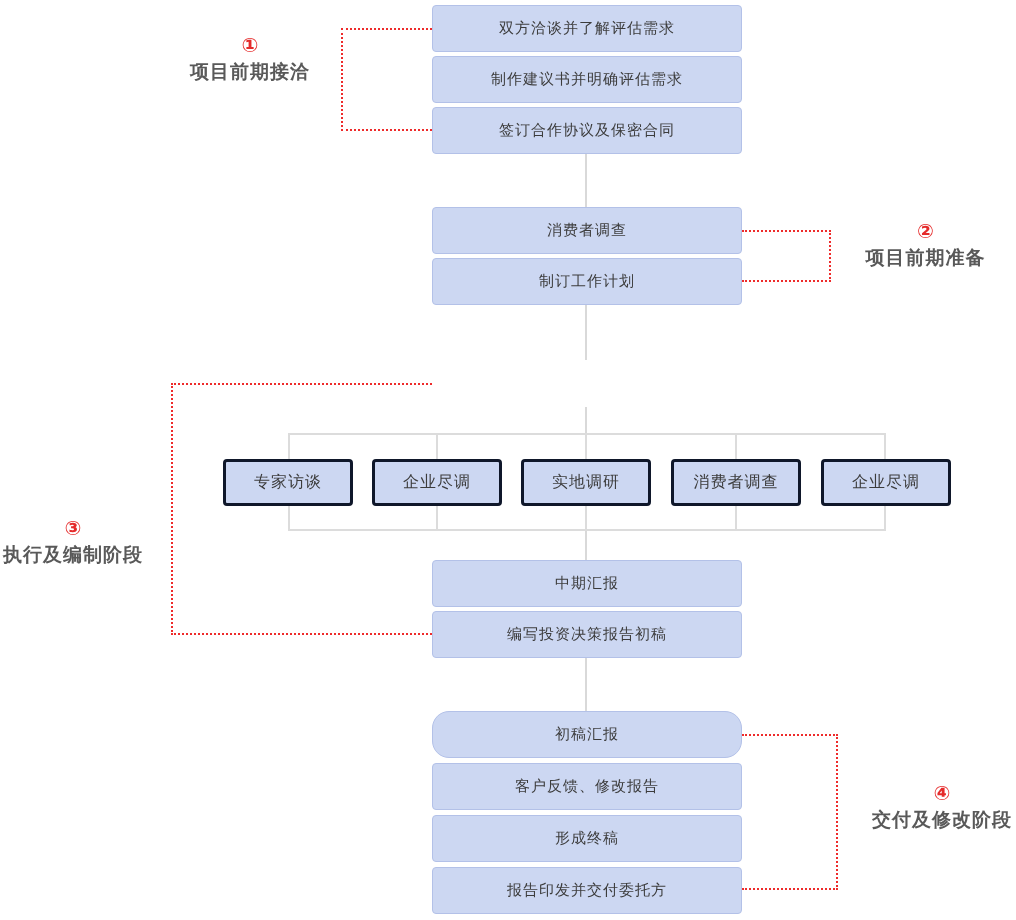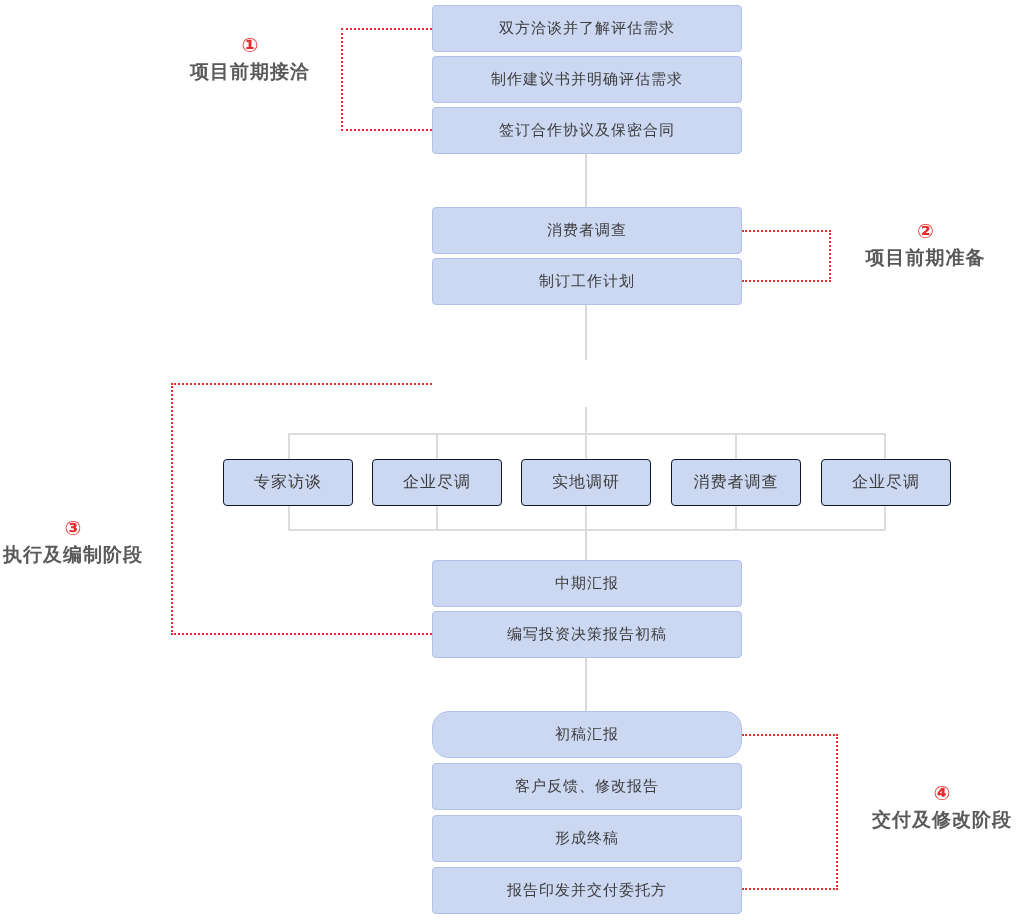--- a/index.html
+++ b/index.html
@@ -31,21 +31,21 @@
     color: #3c3c3c;
     letter-spacing: 1px;
     z-index: 3;
   }
   .pbox {
     position: absolute;
     top: 459px;
     width: 130px;
     height: 47px;
     background: #ccd7f2;
-    border: 1px solid #0f172a;
+    border: 3px solid #0f172a;
     border-radius: 4px;
     box-sizing: border-box;
     display: flex;
     align-items: center;
     justify-content: center;
     font-size: 16px;
     color: #3c3c3c;
     letter-spacing: 1px;
     z-index: 3;
   }

